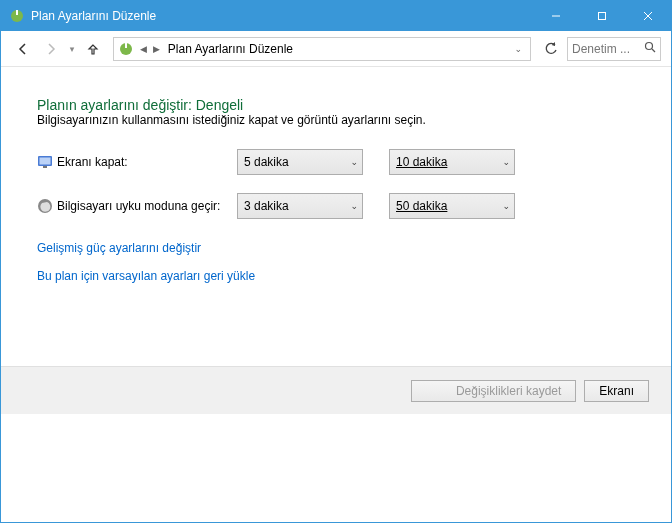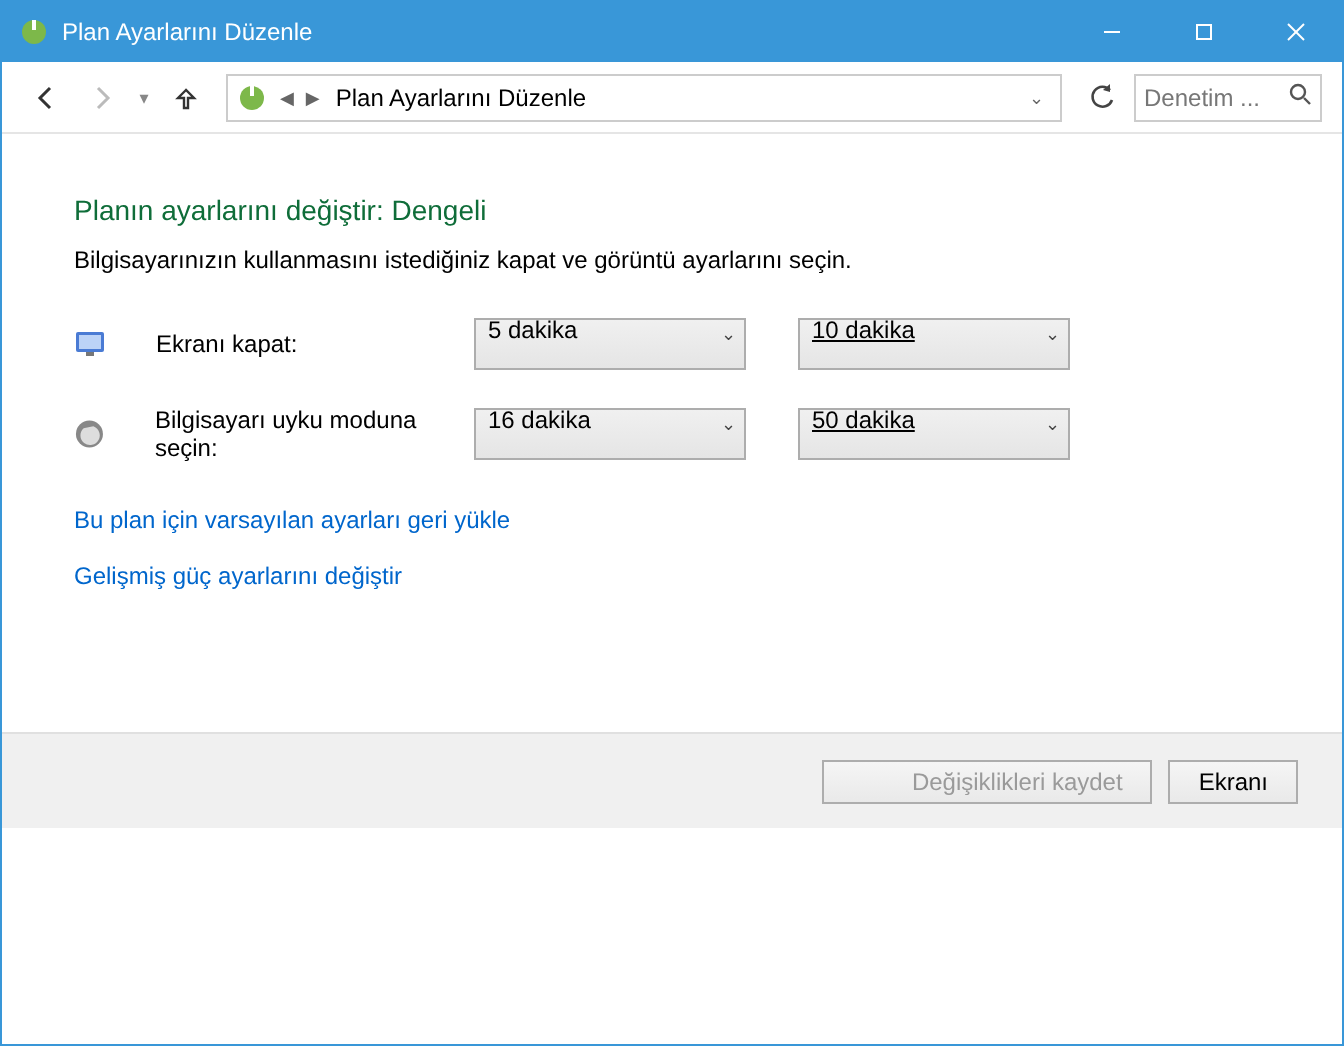--- a/index.html
+++ b/index.html
@@ -20,33 +20,33 @@
 .address .crumb { padding: 0 4px; height: 22px; display: flex; align-items: center; font-size: 12px; color: #000;}
 .address .chev { color: #666; font-size: 9px; padding: 0 2px;}
 .address .spacer { flex: 1; }
 .address .addr-drop { color: #666; font-size: 9px; padding: 0 4px;}
 .refresh-btn { width: 24px; height: 24px; display: flex; align-items: center; justify-content: center; border: 1px solid transparent;}
 .searchbox { width: 94px; height: 24px; border: 1px solid #ccc; display: flex; align-items: center; padding: 0 4px; color: #777; font-size: 12px; }
 .searchbox .sq { flex:1; white-space: nowrap; overflow: hidden; text-overflow: ellipsis;}
 .searchbox .mag { color: #555; margin-left: 4px;}
 
 .content { padding: 30px 36px 0 36px; }
-.heading { color: #0f6d39; font-size: 14px; margin-bottom: 10px; }
+.heading { color: #0f6d39; font-size: 14px; }
 .subhead { font-size: 12px; margin-bottom: 22px; color: #000;}
 .column-heads { display: flex; margin-bottom: 14px; }
 .column-heads .lbl-col { width: 200px; }
 .column-heads .hdr { width: 160px; display: flex; align-items: center; gap: 10px; font-size: 12px;}
 .column-heads .hdr + .hdr { margin-left: 16px;}
 .batt-icon { width: 18px; height: 26px; }
 
 .row { display: flex; align-items: center; margin-bottom: 18px; }
-.row .lbl-col { width: 200px; display: flex; align-items: center; gap: 25px; font-size: 12px; }
+.row .lbl-col { width: 200px; display: flex; align-items: center; gap: 4px; font-size: 12px; }
 .row .icon { width: 16px; height: 16px;}
 
-.dropdown { width: 136px; height: 22px; border: 1px solid #adadad; background: linear-gradient(#f0f0f0,#e5e5e5); display: flex; align-items: flex-end; padding: 12px 6px; font-size: 12px; position: relative;}
+.dropdown { width: 126px; height: 22px; border: 1px solid #adadad; background: linear-gradient(#f0f0f0,#e5e5e5); display: flex; align-items: center; padding: 12px 6px; font-size: 12px; position: relative;}
 .dropdown + .dropdown { margin-left: 26px; text-decoration: underline; }
 .dropdown .dd-arrow { position: absolute; right: 4px; font-size: 9px; color: #444; }
 
 .links { margin-top: 22px; }
 .links a { display: block; color: #0066cc; font-size: 12px; text-decoration: none; margin-bottom: 14px; }
 
 .footer-bar { position: absolute; left: 1px; right: 1px; top: 366px; border-top: 1px solid #e0e0e0; background: #f0f0f0; height: 48px; display: flex; align-items: center; justify-content: flex-end; padding-right: 22px; gap: 8px;}
 .btn { height: 22px; border: 1px solid #adadad; background: linear-gradient(#f5f5f5,#e9e9e9); font-size: 12px; padding: 0 14px; display: flex; align-items: center; }
 .btn.disabled { color: #9a9a9a; padding-left: 44px;}
 .btn.enabled { color: #000; }
@@ -146,34 +146,34 @@
         <span class="dd-arrow">⌄</span>
       </div>
   </div>
 
   <div class="row">
     <div class="lbl-col">
       <svg class="icon" viewBox="0 0 16 16">
           <circle cx="8" cy="8" r="7" fill="#888"></circle>
           <path d="M10 4 A5 5 0 1 1 5 5" fill="#ddd"></path>
         </svg>
-      <span>Bilgisayarı uyku moduna seçin:</span>
+      <span>Bilgisayarı uyku moduna geçir:</span>
     </div>
     <div class="dropdown">
-        <span>16 dakika</span>
+        <span>3 dakika</span>
         <span class="dd-arrow">⌄</span>
       </div>
     <div class="dropdown">
         <span>50 dakika</span>
         <span class="dd-arrow">⌄</span>
       </div>
   </div>
 
   <div class="links">
+    <a>Gelişmiş güç ayarlarını değiştir</a>
     <a>Bu plan için varsayılan ayarları geri yükle</a>
-    <a>Gelişmiş güç ayarlarını değiştir</a>
   </div>
 </div>
 
 <div class="footer-bar">
   <div class="btn disabled">Değişiklikleri kaydet</div>
   <div class="btn enabled">Ekranı</div>
 </div>
 
 </body></html>

